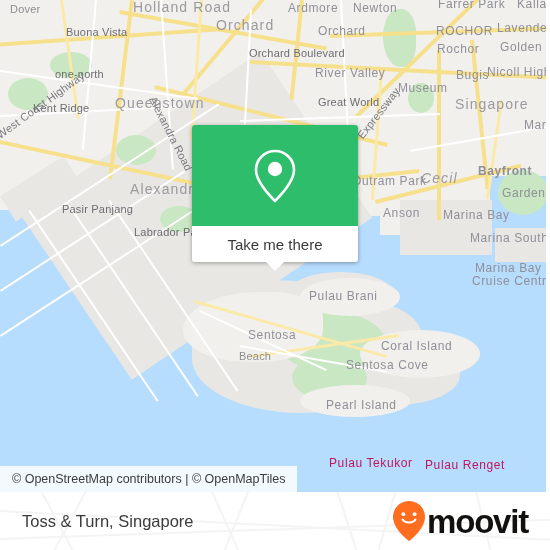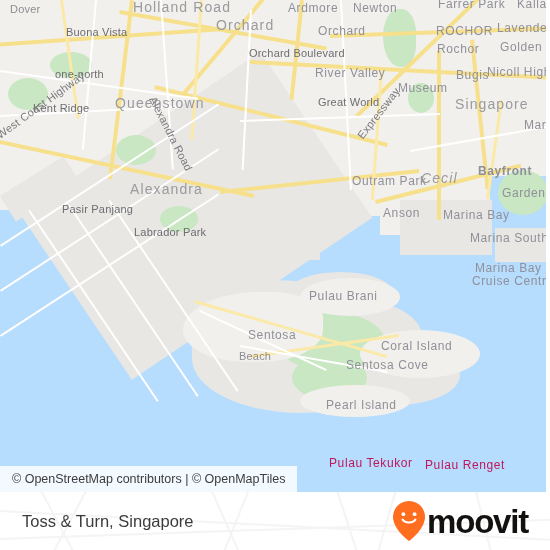--- a/index.html
+++ b/index.html
@@ -186,20 +186,32 @@
       <div class="lbl" style="left:239px;top:351px;">Beach</div>
       <div class="lbl mid" style="left:346px;top:359px;">Sentosa Cove</div>
       <div class="lbl mid" style="left:326px;top:399px;">Pearl Island</div>
       <div class="lbl mid water-lbl" style="left:329px;top:457px;">Pulau Tekukor</div>
       <div class="lbl mid water-lbl" style="left:425px;top:459px;">Pulau Renget</div>
       <div class="lbl road-lbl rot-d" style="left:152px;top:92px;">Alexandra Road</div>
       <div class="lbl road-lbl rot-e" style="left:-2px;top:131px;">West Coast Highway</div>
       <div class="lbl road-lbl rot-b" style="left:360px;top:132px;">Expressway</div>
     </div>
 
+    <div class="popup">
+      <div class="popup-head">
+        <svg width="46" height="56" viewBox="0 0 46 56">
+          <path d="M23 3 C12.5 3 4 11.4 4 21.8 C4 33.5 17.5 47.5 23 53 C28.5 47.5 42 33.5 42 21.8 C42 11.4 33.5 3 23 3 Z" fill="none" stroke="#ffffff" stroke-width="2.6" stroke-linejoin="round"></path>
+          <circle cx="23" cy="21" r="7.2" fill="#ffffff"></circle>
+        </svg>
+      </div>
+      <div class="popup-foot">
+        <span>Take me there</span>
+      </div>
+      <div class="popup-tail"></div>
+    </div>
 
     <div class="attrib">
       <span>© OpenStreetMap contributors | © OpenMapTiles</span>
     </div>
   </div>
 
   <div class="footer">
     <div class="footer-wm" style="left:30px;top:-20px;width:2px;height:110px;transform:rotate(-28deg);"></div>
     <div class="footer-wm" style="left:95px;top:-20px;width:2px;height:110px;transform:rotate(28deg);"></div>
     <div class="footer-wm" style="left:200px;top:-25px;width:2px;height:120px;transform:rotate(-24deg);"></div>

